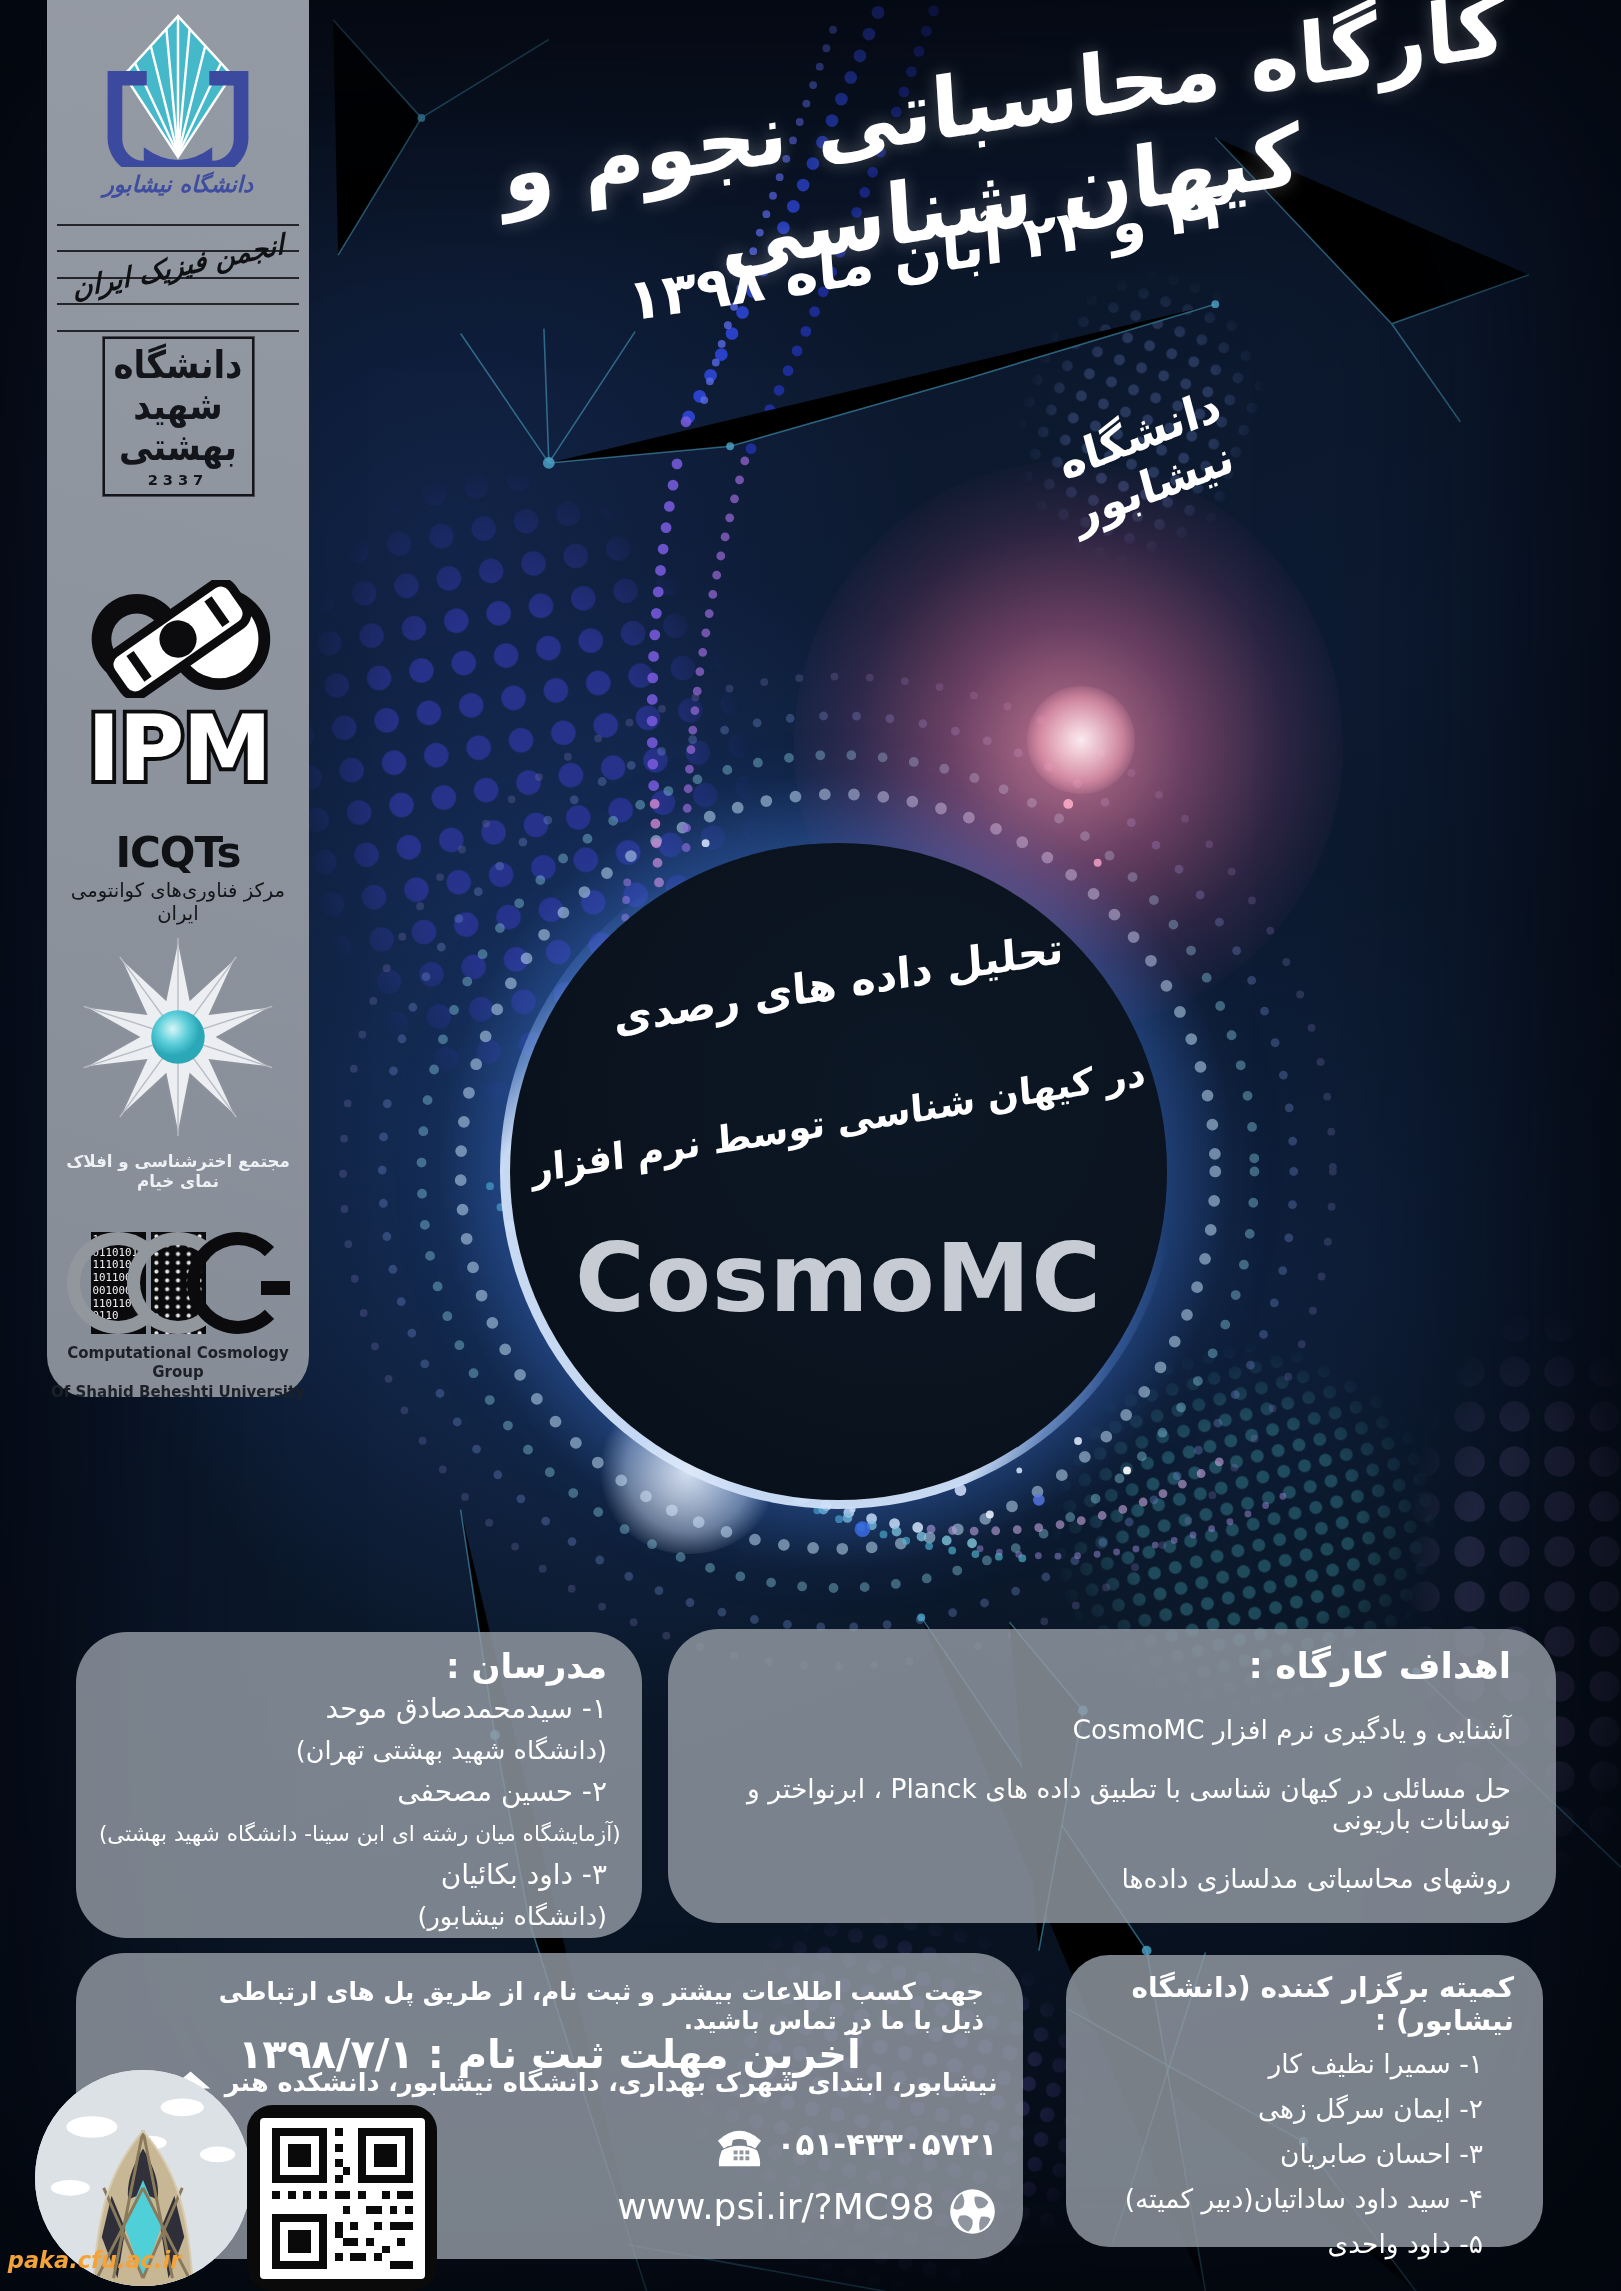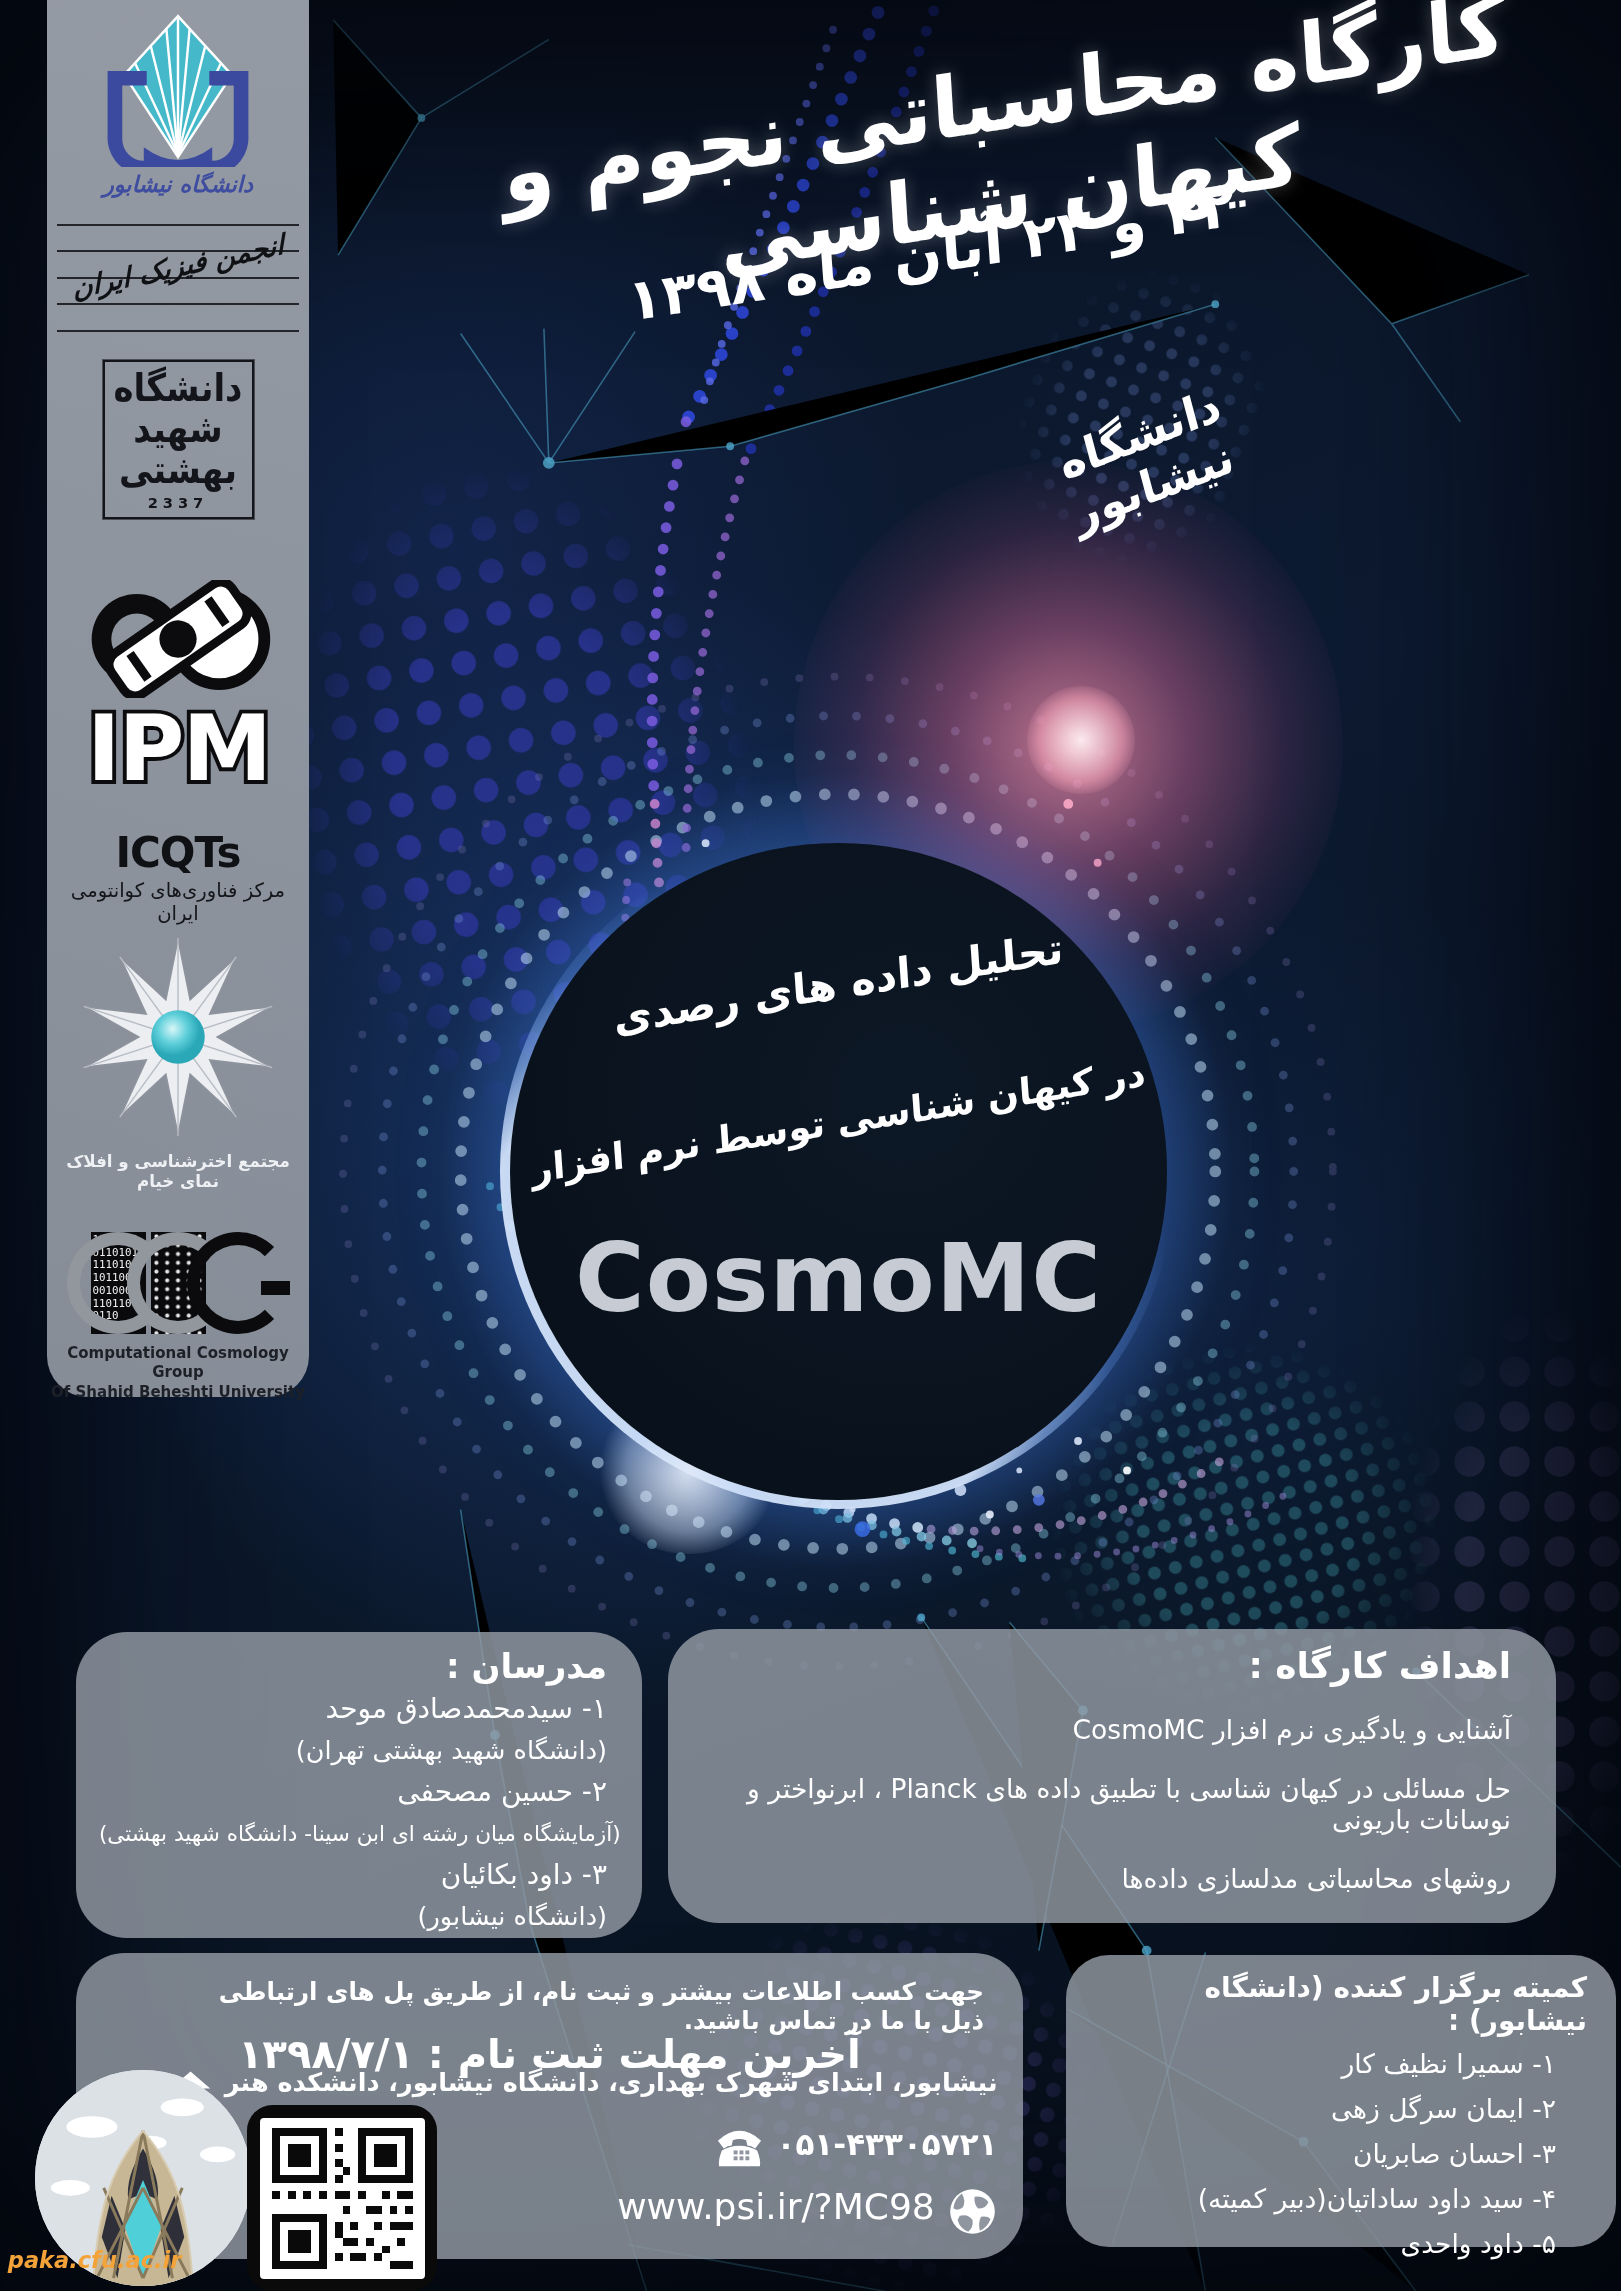--- a/index.html
+++ b/index.html
@@ -108,21 +108,21 @@
   .box-goals .it{font-size:26.5px;margin-top:28px;}
   .box-goals .it:first-of-type{margin-top:25.5px;}
   .box-contact{left:76px;top:1953px;width:947px;height:306px;border-radius:49px;box-sizing:border-box;}
   .ct-info{position:absolute;top:23.5px;right:39px;left:118px;font-size:24.5px;font-weight:bold;}
   .ct-dead{position:absolute;top:78px;left:0;right:0;text-align:center;font-size:40px;font-weight:bold;}
   .ct-row{position:absolute;right:25.5px;display:flex;flex-direction:row;align-items:flex-start;gap:11.8px;}
   .ct-row .txt{white-space:nowrap;}
   .r-addr{top:114px;font-size:25.5px;font-weight:bold;}
   .r-phone{top:173px;font-size:31px;font-weight:bold;}
   .r-web{top:233px;font-size:36px;direction:ltr;}
-  .box-comm{left:1066px;top:1955px;width:550px;height:292px;border-radius:43px;
+  .box-comm{left:1066px;top:1955px;width:477px;height:292px;border-radius:43px;
     padding:15.7px 29px 0 15.7px;box-sizing:border-box;}
   .box-comm .hd{font-size:28px;font-weight:bold;margin-bottom:3.9px;}
   .box-comm .it{font-size:26.5px;line-height:45px;padding-right:31px;}
   
   .azadi{left:35px;top:2070px;width:216px;height:216px;border-radius:50%;overflow:hidden;z-index:7;
     background:#dde2e7;}
   .qr-wrap{left:247px;top:2105px;width:190px;height:186px;background:#0a0a0a;border-radius:25.5px;
     z-index:7;display:flex;align-items:center;justify-content:center;}
   .qr-inner{width:165px;height:161px;background:#fff;border-radius:3.9px;
     display:flex;align-items:center;justify-content:center;}
@@ -260,21 +260,21 @@
       <div class="psi-lines">
         <i style="top:5.9px;"></i>
           <i style="top:32px;"></i>
           <i style="top:59px;"></i>
           <i style="top:85px;"></i>
           <i style="top:112px;"></i>
         <div class="psi-text">انجمن فیزیک ایران</div>
       </div>
     </div>
 
-    <div class="sb" style="top:360px;">
+    <div class="sb" style="top:337px;">
       <div class="sbu-frame">
         <div class="l">دانشگاه</div>
         <div class="l">شهید</div>
         <div class="l">بهشتی</div>
         <div class="y">2337</div>
       </div>
     </div>
 
     <div class="sb" style="top:580px;">
       <svg width="206" height="118" viewBox="0 0 210 120">

